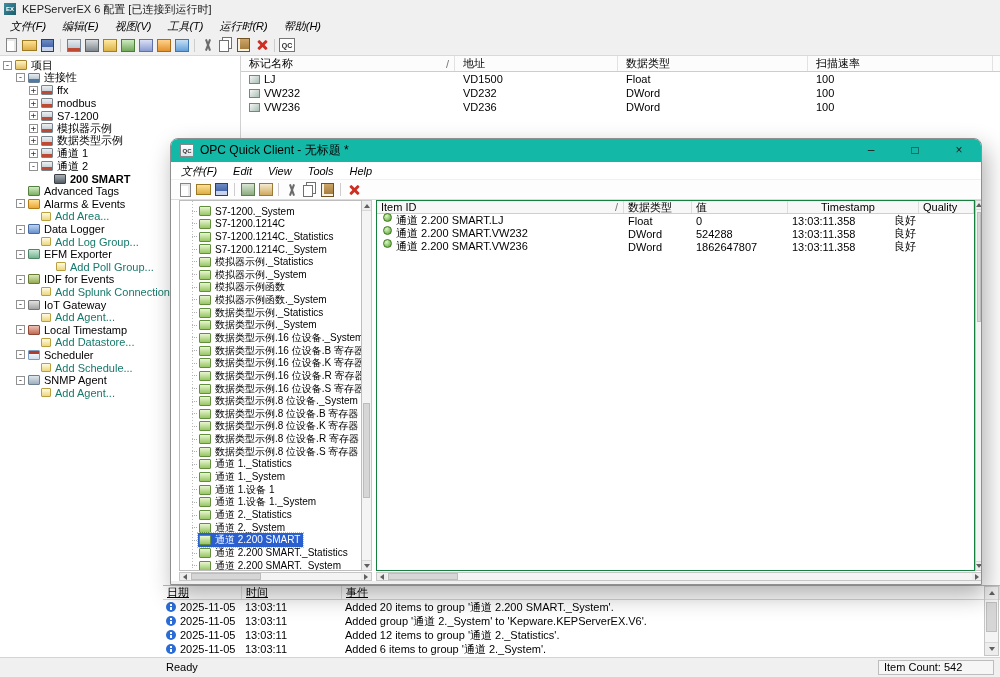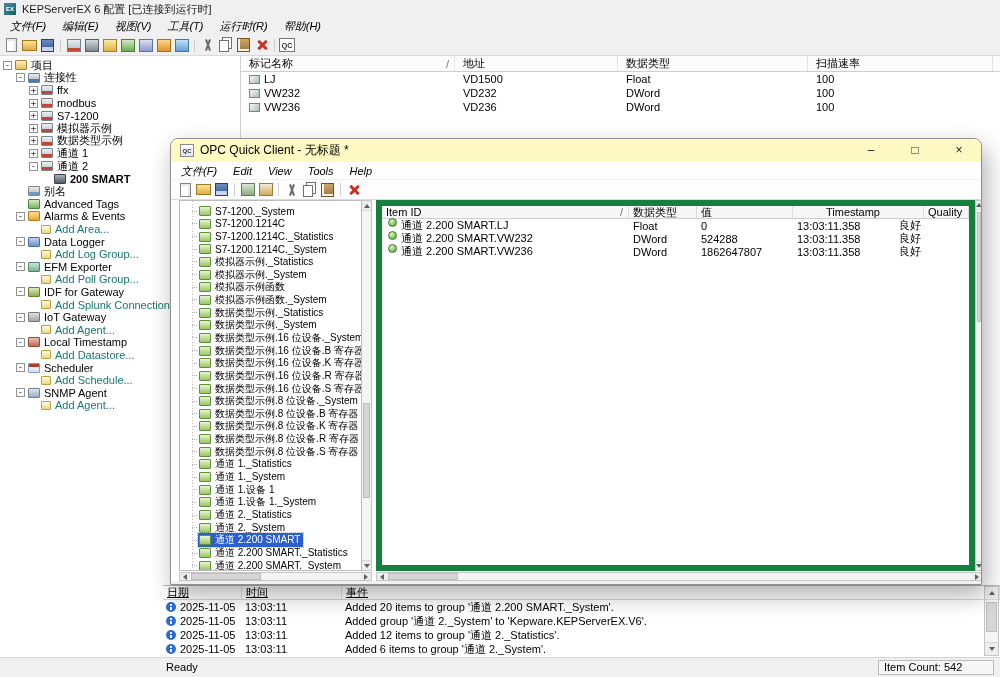--- a/index.html
+++ b/index.html
@@ -122,38 +122,38 @@
 .hsb{position:absolute;height:9px;background:#f4f4f4;border:1px solid #c6c6c6;display:flex;}
 .hsb .lf,.hsb .rt{flex:0 0 10px;display:flex;align-items:center;justify-content:center;background:#ededed;}
 .hsb .trk{flex:1;position:relative;}
 .hsb .th{position:absolute;top:0;bottom:0;left:1px;width:70px;background:#d6d6d6;border:1px solid #bdbdbd;}
 .el-sb{left:984px;top:586px;width:15px;height:70px;}
 .el-sb .up,.el-sb .dn{flex:0 0 13px;}
 .el-sb .th{top:2px;height:30px;}
 
 
 .qc{left:170px;top:138px;width:812px;height:447px;background:#fff;border:1px solid #8f8f8f;border-radius:8px 8px 0 0;box-shadow:4px 10px 24px rgba(0,0,0,.32);z-index:10;overflow:hidden;}
-.qc-title{height:23px;display:flex;align-items:center;background:#fef9c3;}
+.qc-title{height:23px;display:flex;align-items:center;background:#14b8a6;}
 .qc-ico{width:14px;height:13px;border:1px solid #888;margin:0 6px 0 9px;font-size:6px;font-weight:bold;text-align:center;line-height:12px;color:#333;background:linear-gradient(#fff,#dfe6ee);flex:0 0 14px;}
 .qc-title .tt{font-size:12px;white-space:nowrap;}
 .qc-btns{margin-left:auto;display:flex;height:23px;}
 .qc-btn{width:44px;text-align:center;line-height:22px;font-size:12px;color:#222;}
 .qc-menu{height:18px;display:flex;padding-left:2px;border-bottom:1px solid #f1f1f1;}
 .qc-menu .mi{line-height:18px;}
 .qc-tools{height:20px;border-bottom:1px solid #dcdcdc;display:flex;align-items:center;padding-left:6px;background:#fdfdfd;}
 .qc-tree{position:absolute;left:8px;top:61px;width:183px;height:371px;border:1px solid #bdbdbd;background:#fff;overflow:hidden;padding-top:4px;}
 .qc-tree::before{content:"";position:absolute;left:12px;top:0;bottom:0;width:1px;background-image:repeating-linear-gradient(to bottom,#bdbdbd 0 1px,transparent 1px 3px);}
 .qrow{display:flex;align-items:center;height:12.66px;white-space:nowrap;padding-left:12px;font-size:10px;position:relative;}
 .stub{flex:0 0 5px;height:0;border-top:1px dotted #adadad;margin-right:1px;}
 .qwrap{display:flex;align-items:center;padding:0 3px 0 1px;}
 .ic-g{width:12px;height:10px;flex:0 0 12px;margin-right:4px;background:linear-gradient(#eaf6d3,#97c663);border:1px solid #628f3b;border-radius:1px;}
 .q-sel{background:#2a5fd0;color:#fff;outline:1px dotted #a9bde8;}
 .qc-treesb{position:absolute;left:191px;top:61px;width:10px;height:371px;border-left:none;}
 .qc-treesb .th{top:55%;height:95px;}
-.qc-list{position:absolute;left:205px;top:61px;width:599px;height:371px;border:6px solid #15803d;background:#fff;overflow:hidden;}
+.qc-list{position:absolute;left:205px;top:61px;width:599px;height:371px;border:1px solid #15803d;background:#fff;overflow:hidden;}
 .qlh{display:flex;height:13px;border-bottom:1px solid #cfcfcf;background:#f7f7f7;}
 .qlh .hc{padding-left:4px;border-right:1px solid #dcdcdc;}
 .qlh>.hc:nth-child(1){flex:0 0 247px;}
 .qlh>.hc:nth-child(2){flex:0 0 68px;}
 .qlh>.hc:nth-child(3){flex:0 0 96px;}
 .qlh>.hc:nth-child(4){flex:0 0 102px;margin-left:29px;}
 .qlh>.hc:nth-child(5){flex:1;}
 .qlr{display:flex;height:13px;align-items:center;}
 .qlr>div{padding-left:4px;overflow:hidden;white-space:nowrap;}
 .qlr>div:nth-child(1){flex:0 0 247px;display:flex;align-items:flex-start;}
@@ -264,25 +264,20 @@
         <span class="ti ic-channel"></span>
         <span class="tlab">通道 2</span>
       </div>
 
       <div class="trow" style="padding-left: 42px;">
         <span class="exp"></span>
         <span class="ti ic-device"></span>
         <span class="tlab t-bold">200 SMART</span>
       </div>
 
-      <div class="trow" style="padding-left: 16px;">
-        <span class="exp"></span>
-        <span class="ti ic-alias"></span>
-        <span class="tlab">别名</span>
-      </div>
 
       <div class="trow" style="padding-left: 16px;">
         <span class="exp"></span>
         <span class="ti ic-advtags"></span>
         <span class="tlab">Advanced Tags</span>
       </div>
 
       <div class="trow" style="padding-left: 16px;">
         <span class="exp">-</span>
         <span class="ti ic-alarm"></span>
@@ -306,30 +301,30 @@
         <span class="ti ic-add"></span>
         <span class="tlab t-link">Add Log Group...</span>
       </div>
 
       <div class="trow" style="padding-left: 16px;">
         <span class="exp">-</span>
         <span class="ti ic-efm"></span>
         <span class="tlab">EFM Exporter</span>
       </div>
 
-      <div class="trow" style="padding-left: 29px;">
+      <div class="trow" style="padding-left: 29px; margin-left: 15px;">
         <span class="exp"></span>
         <span class="ti ic-add"></span>
         <span class="tlab t-link">Add Poll Group...</span>
       </div>
 
       <div class="trow" style="padding-left: 16px;">
         <span class="exp">-</span>
         <span class="ti ic-splunk"></span>
-        <span class="tlab">IDF for Gateway</span>
+        <span class="tlab">IDF for Events</span>
       </div>
 
       <div class="trow" style="padding-left: 29px;">
         <span class="exp"></span>
         <span class="ti ic-add"></span>
         <span class="tlab t-link">Add Splunk Connection...</span>
       </div>
 
       <div class="trow" style="padding-left: 16px;">
         <span class="exp">-</span>

